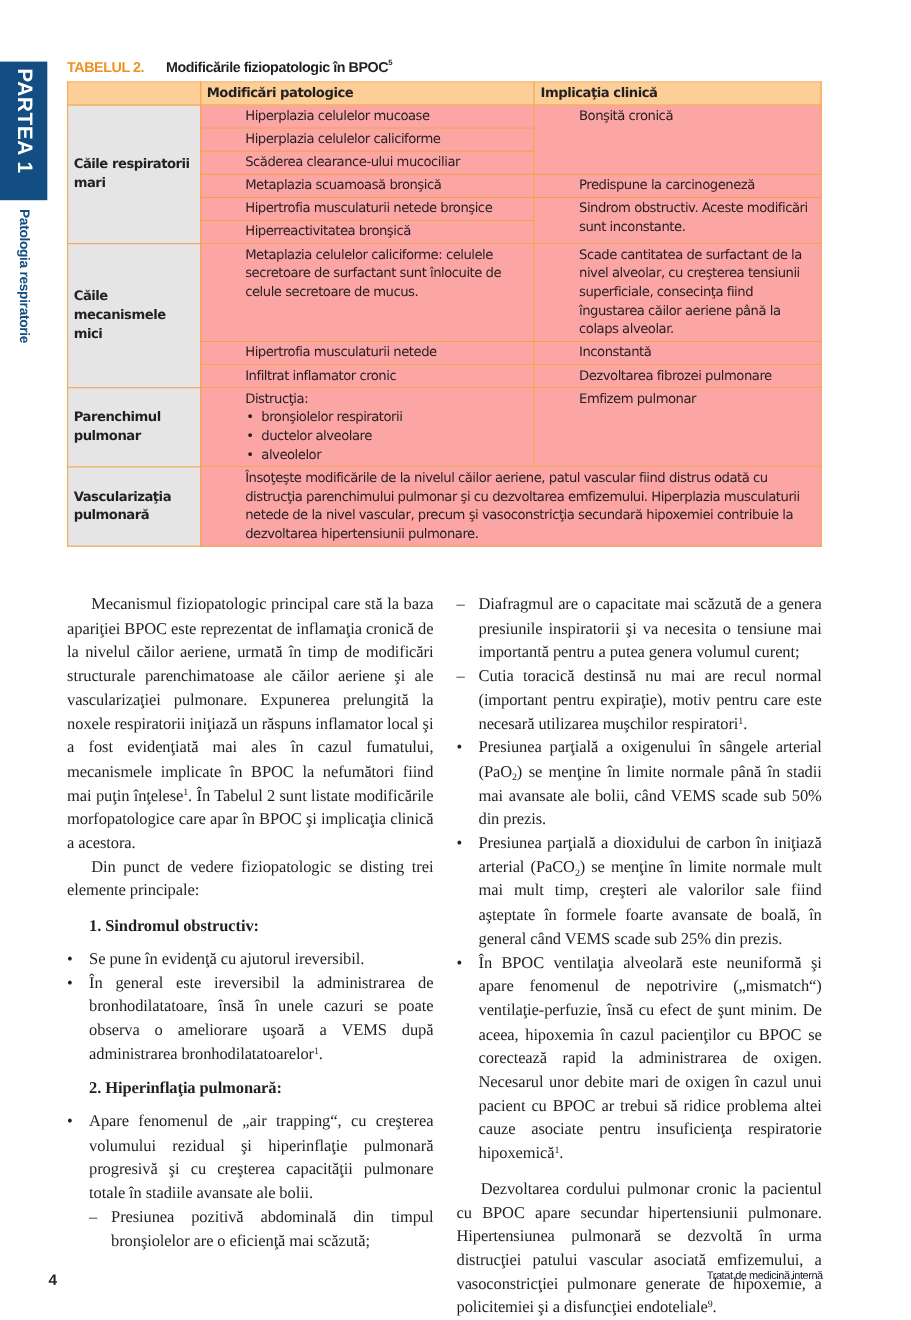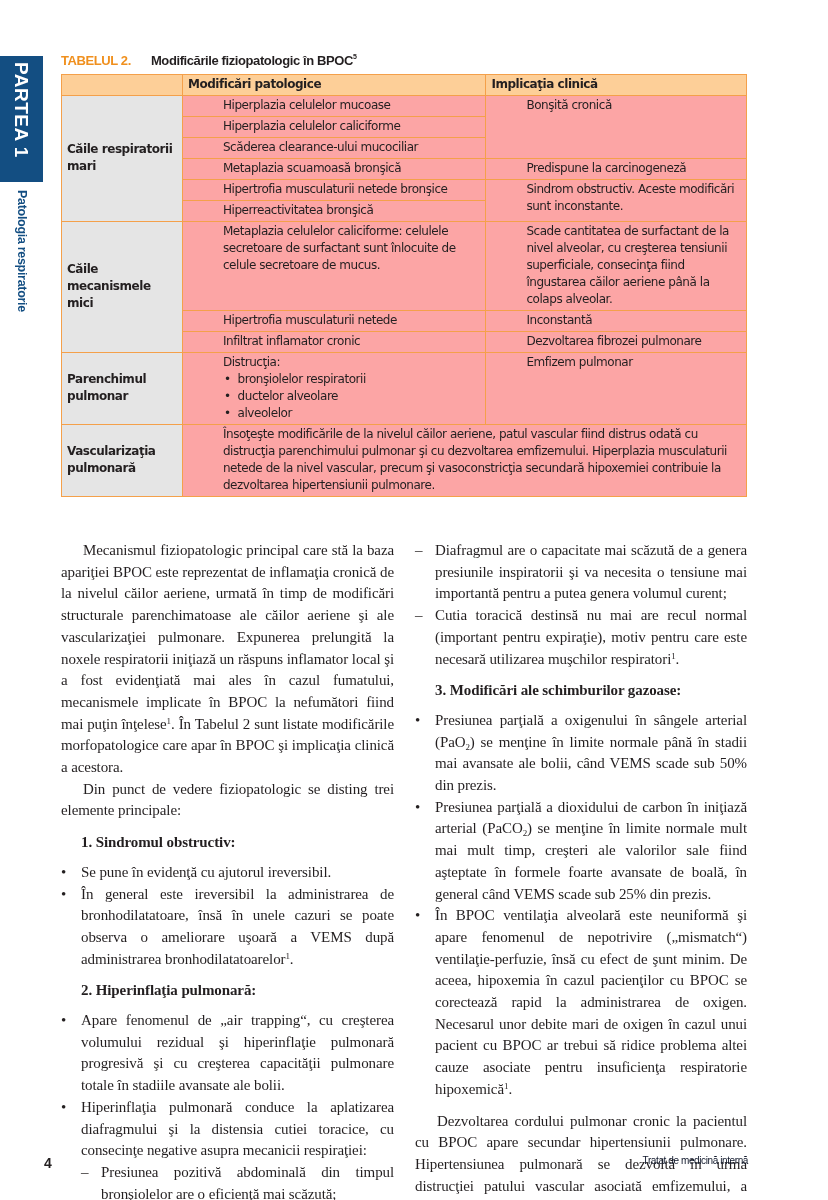--- a/index.html
+++ b/index.html
@@ -158,28 +158,26 @@
   </table>
 
 <div class="col col-left">
   <p class="p-indent"><span>Mecanismul fiziopatologic principal care stă la baza apariţiei BPOC este reprezentat de inflamaţia cronică de la nivelul căilor aeriene, urmată în timp de modificări structurale parenchimatoase ale căilor aeriene şi ale vascularizaţiei pulmonare. Expunerea prelungită la noxele respiratorii iniţiază un răspuns inflamator local şi a fost evidenţiată mai ales în cazul fumatului, mecanismele implicate în BPOC la nefumători fiind mai puţin înţelese</span><sup>1</sup><span>. În Tabelul 2 sunt listate modificările morfopatologice care apar în BPOC şi implicaţia clinică a acestora.</span></p>
   <p class="p-indent">Din punct de vedere fiziopatologic se disting trei elemente principale:</p>
   <div class="head">1.  Sindromul obstructiv:</div>
   <div class="bullet">Se pune în evidenţă cu ajutorul ireversibil.</div>
   <div class="bullet"><span>În general este ireversibil la administrarea de bronhodilatatoare, însă în unele cazuri se poate observa o ameliorare uşoară a VEMS după administrarea bronhodilatatoarelor</span><sup>1</sup>.</div>
   <div class="head">2.  Hiperinflaţia pulmonară:</div>
   <div class="bullet">Apare fenomenul de „air trapping“, cu creşterea volumului rezidual şi hiperinflaţie pulmonară progresivă şi cu creşterea capacităţii pulmonare totale în stadiile avansate ale bolii.</div>
-  <div class="bullet">Hiperinflaţia pulmonară conduce la aplatizarea diafragmului şi la distensia cutiei toracice, cu consecinţe negative asupra mecanicii respiraţiei:</div>
   <div class="dash">Presiunea pozitivă abdominală din timpul bronşiolelor are o eficienţă mai scăzută;</div>
 </div>
 
 <div class="col col-right">
   <div class="dash dash-right">Diafragmul are o capacitate mai scăzută de a genera presiunile inspiratorii şi va necesita o tensiune mai importantă pentru a putea genera volumul curent;</div>
   <div class="dash dash-right"><span>Cutia toracică destinsă nu mai are recul normal (important pentru expiraţie), motiv pentru care este necesară utilizarea muşchilor respiratori</span><sup>1</sup>.</div>
-  <div class="head">3.  Modificări ale schimburilor gazoase:</div>
   <div class="bullet"><span>Presiunea parţială a oxigenului în sângele arterial (PaO</span><sub>2</sub><span>) se menţine în limite normale până în stadii mai avansate ale bolii, când VEMS scade sub 50% din prezis.</span></div>
   <div class="bullet"><span>Presiunea parţială a dioxidului de carbon în iniţiază arterial (PaCO</span><sub>2</sub><span>) se menţine în limite normale mult mai mult timp, creşteri ale valorilor sale fiind aşteptate în formele foarte avansate de boală, în general când VEMS scade sub 25% din prezis.</span></div>
   <div class="bullet"><span>În BPOC ventilaţia alveolară este neuniformă şi apare fenomenul de nepotrivire („mismatch“) ventilaţie-perfuzie, însă cu efect de şunt minim. De aceea, hipoxemia în cazul pacienţilor cu BPOC se corectează rapid la administrarea de oxigen. Necesarul unor debite mari de oxigen în cazul unui pacient cu BPOC ar trebui să ridice problema altei cauze asociate pentru insuficienţa respiratorie hipoxemică</span><sup>1</sup>.</div>
   <div class="gap"></div>
   <p class="p-indent"><span>Dezvoltarea cordului pulmonar cronic la pacientul cu BPOC apare secundar hipertensiunii pulmonare. Hipertensiunea pulmonară se dezvoltă în urma distrucţiei patului vascular asociată emfizemului, a vasoconstricţiei pulmonare generate de hipoxemie, a policitemiei şi a disfuncţiei endoteliale</span><sup>9</sup>.</p>
 </div>
 
 <div class="page-num">4</div>
 <div class="running-title">Tratat de medicină internă</div>
 

